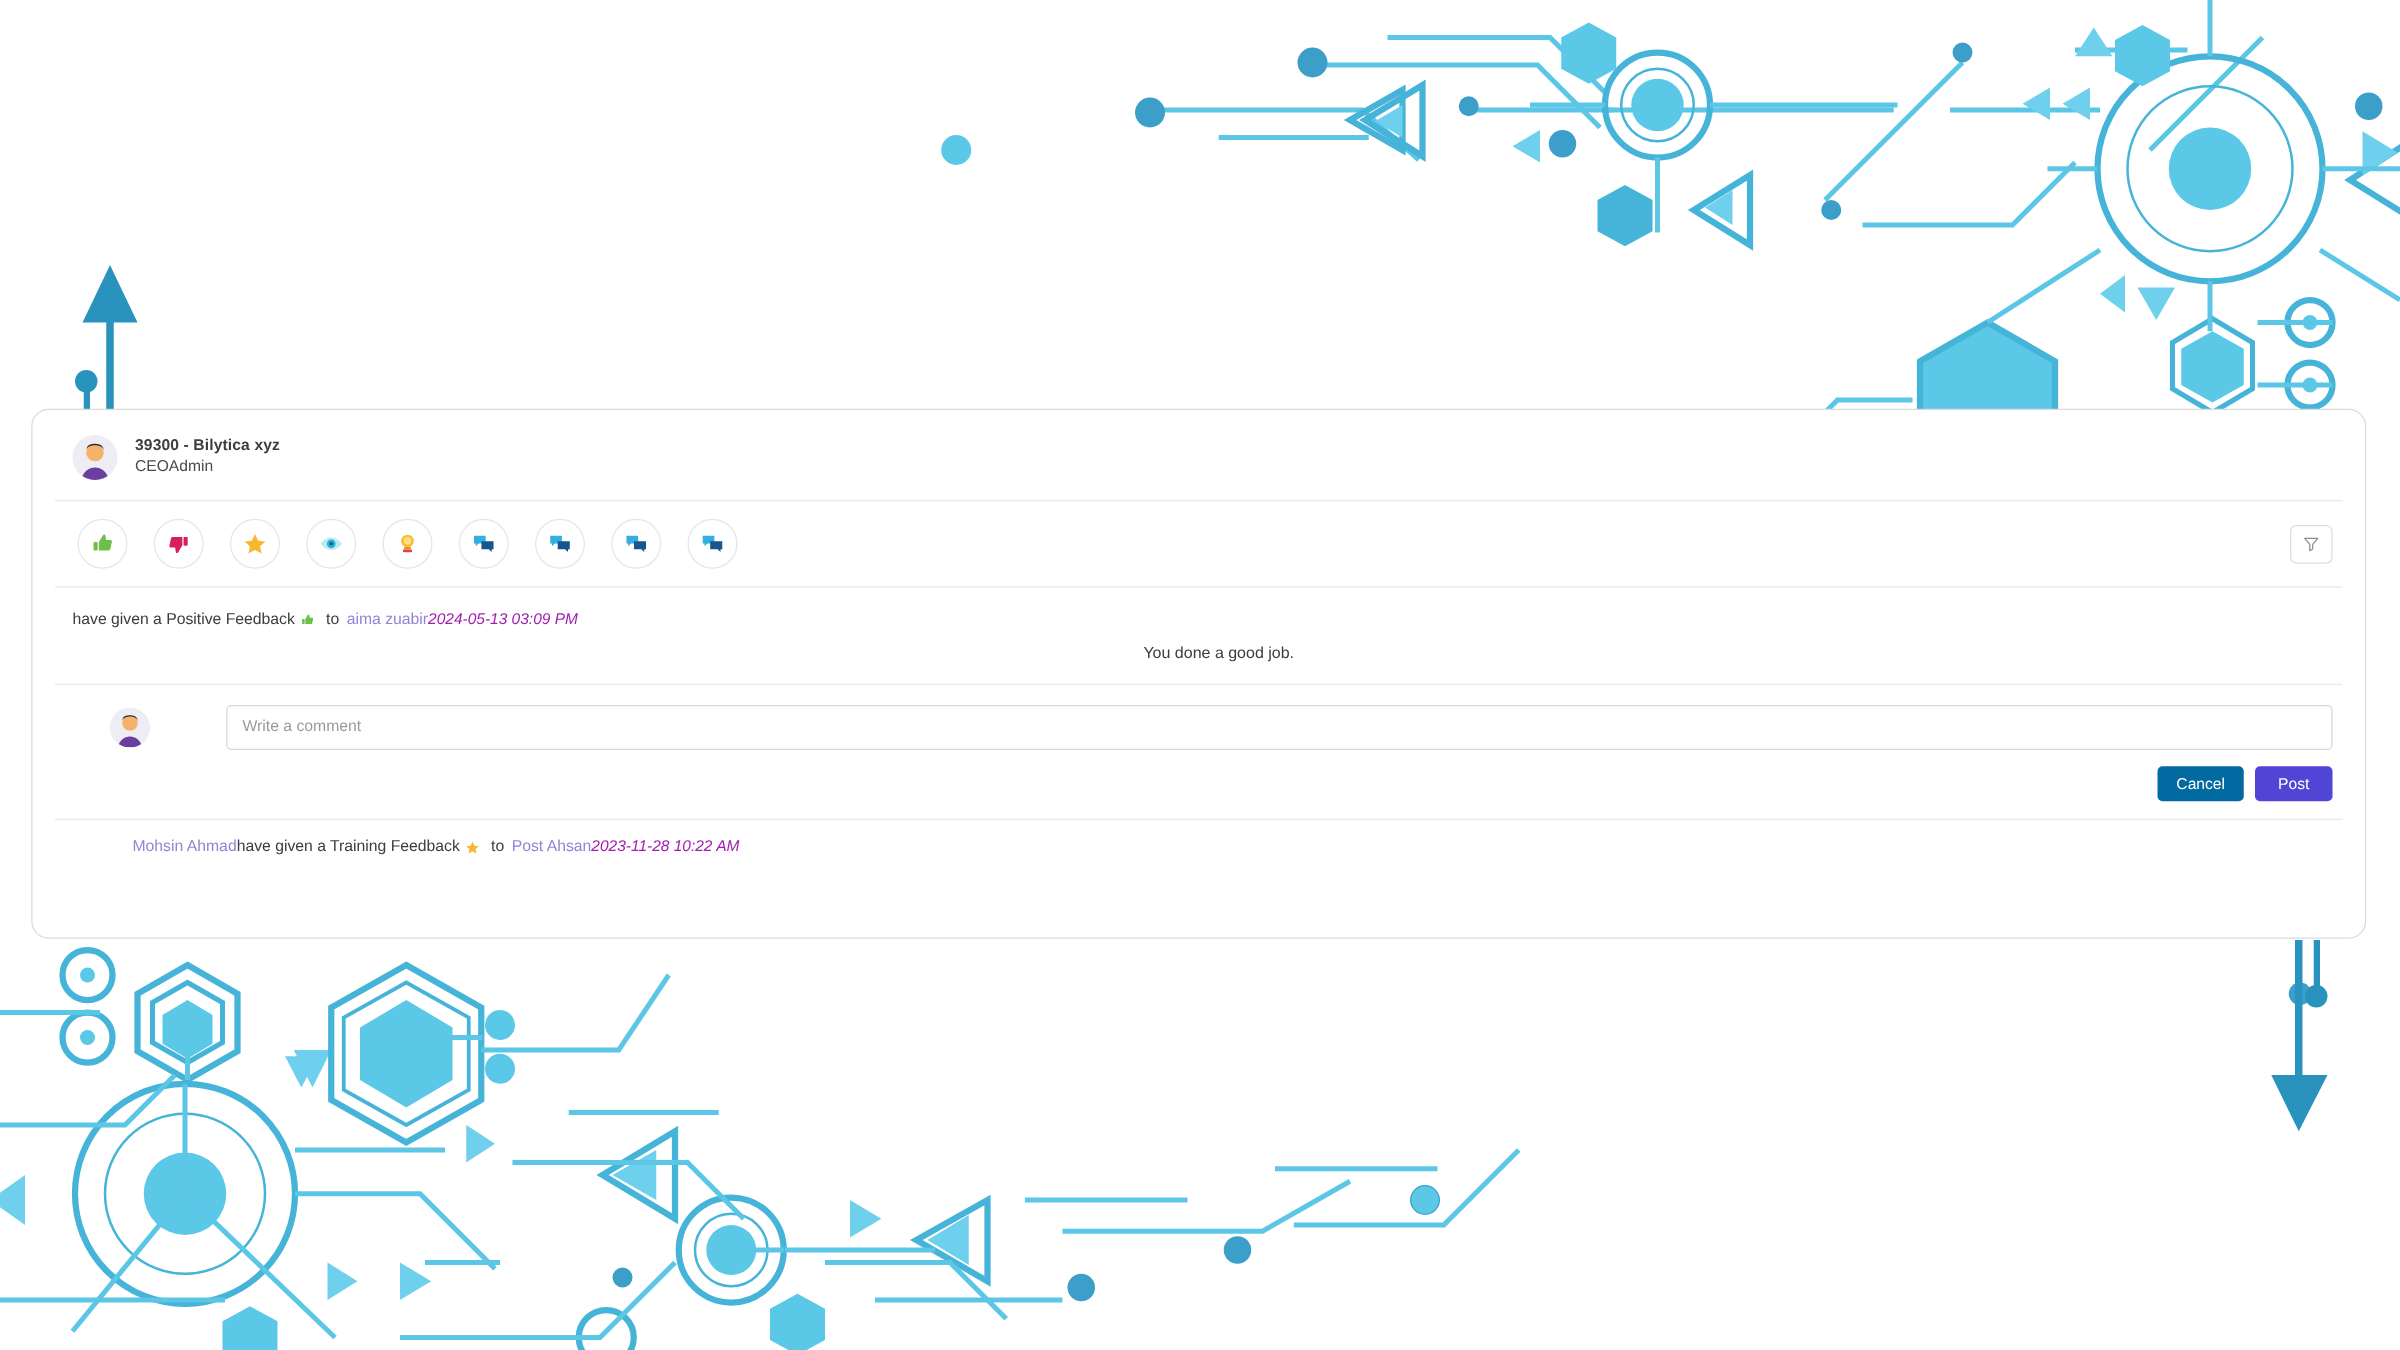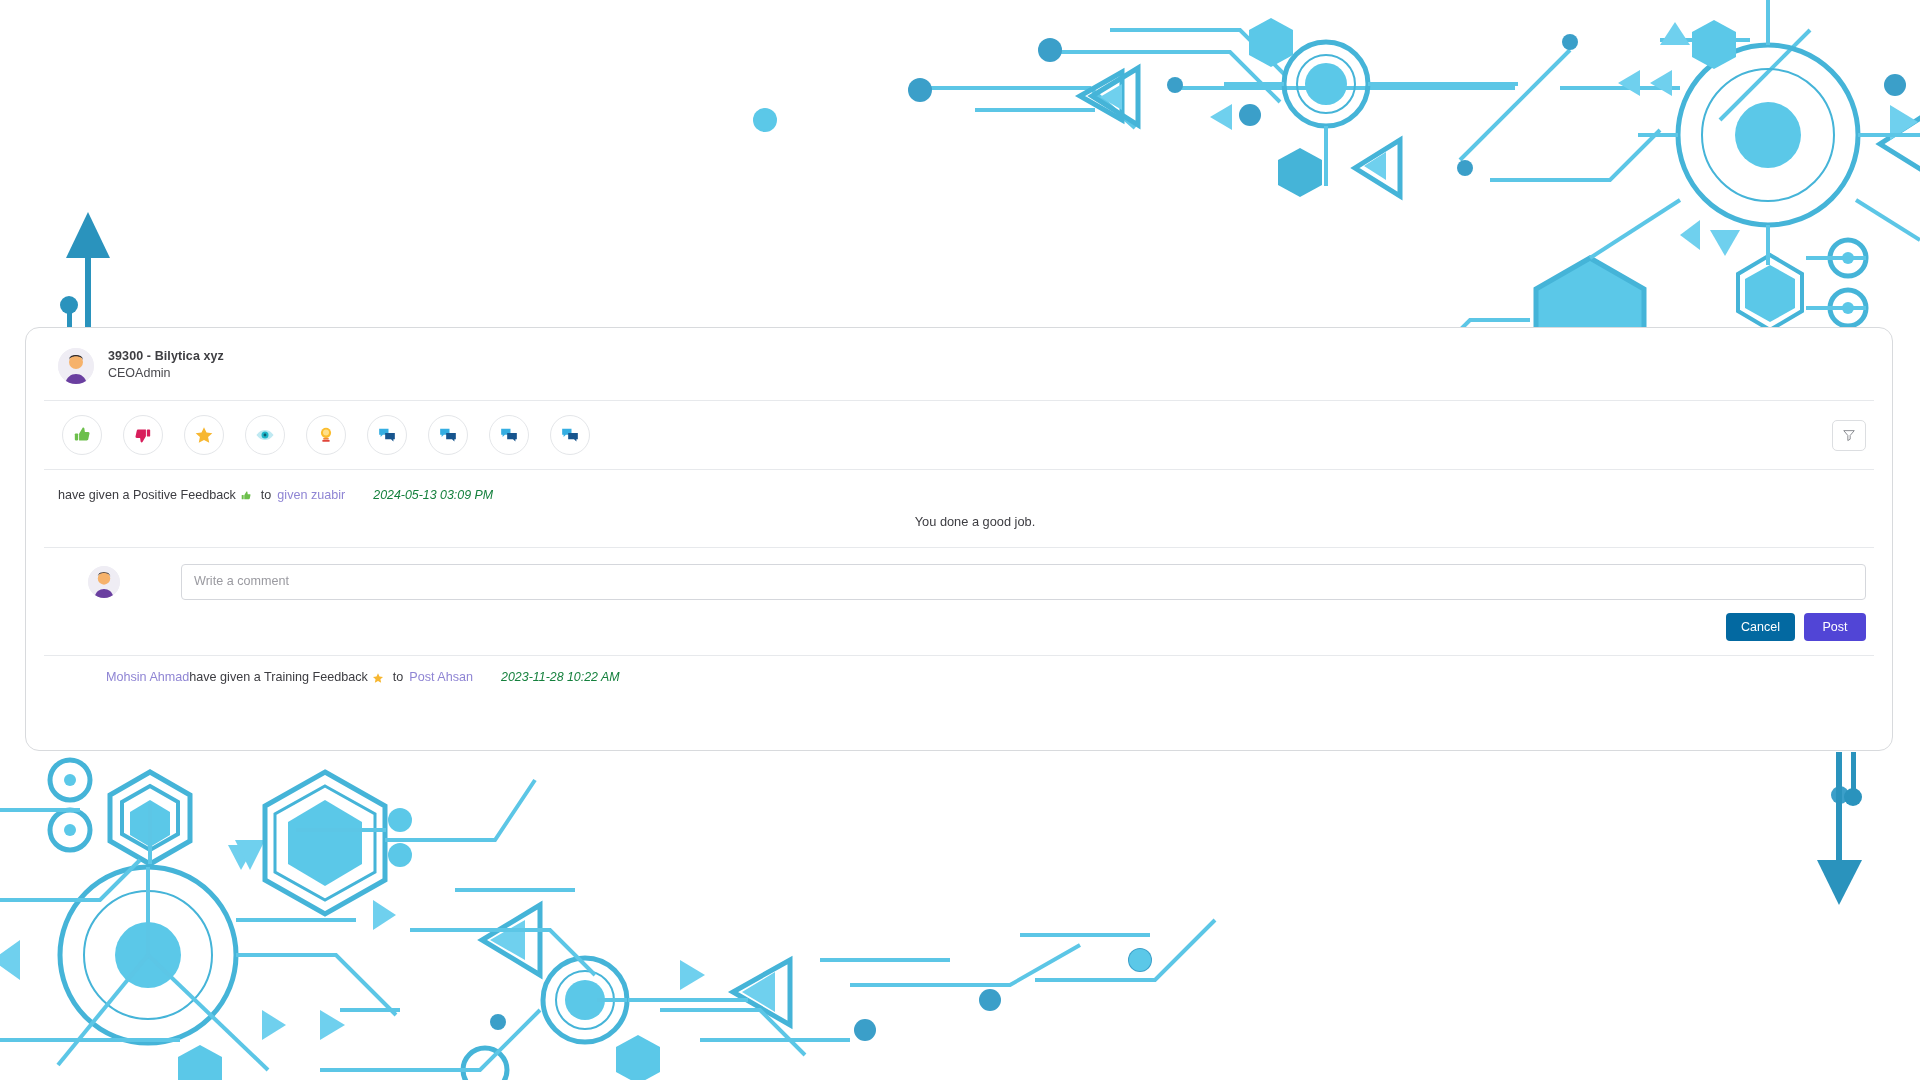--- a/index.html
+++ b/index.html
@@ -62,21 +62,21 @@
   }
 
   
   .fb-body { padding: 18px 0 0 32px; }
   .fb-line { font-size: 12.6px; color: #3c3c41; display:flex; align-items:flex-end; flex-wrap:wrap; }
   .fb-line .txt { color:#3c3c41; }
   .fb-line .inline-ico { display:inline-flex; margin: 0 5px 0 4px; }
   .fb-line .to { margin: 0 6px 0 4px; color:#3c3c41; }
   .link-purple { color:#8f85d4; cursor:pointer; }
   .link-purple2 { color:#8f85d4; cursor:pointer;margin-left:48px; }
-  .fb-date { font-style: italic; color:#15803d; font-size:12.4px;margin-left:28px; }
+  .fb-date { font-style: italic; color:#a21caf; font-size:12.4px; }
   .fb-comment-text { font-size: 12.8px; color:#3c3c41; padding: 12px 0 18px 0; text-align: center; }
 
   
   .comment-wrap { padding: 16px 0 0 0; display:flex; align-items:flex-start; }
   .comment-avatar-col { width: 155px; display:flex; justify-content:center; padding-top:2px; }
   .comment-input {
     flex: 1; margin-right: 26px;
     height: 36px;
     border: 1px solid #d5d7dc; border-radius: 4px;
     background:#fff; resize: none;
@@ -372,21 +372,21 @@
     <div class="fb-body">
       <div class="fb-line">
         <span class="txt">have given a Positive Feedback</span>
         <span class="inline-ico">
           <svg width="12" height="12" viewBox="0 0 24 24">
             <path d="M8.5 10.5 12.6 3.6c.5-.9 2-.7 2.2.4l.7 4.3h4c1 0 1.7.9 1.5 1.8l-1.5 7c-.2.8-.9 1.4-1.7 1.4H8.5z" fill="#6cbf4b"></path>
             <rect x="3.4" y="10.2" width="4" height="8.3" rx="1" fill="#6cbf4b"></rect>
           </svg>
         </span>
         <span class="to">to</span>
-        <span class="link-purple">given zuabir</span>
+        <span class="link-purple">aima zuabir</span>
         <span class="fb-date">2024-05-13 03:09 PM</span>
       </div>
       <div class="fb-comment-text">You done a good job.</div>
     </div>
 
     <div class="divider"></div>
 
     <div class="comment-wrap">
       <div class="comment-avatar-col">
         <span class="avatar sm">

